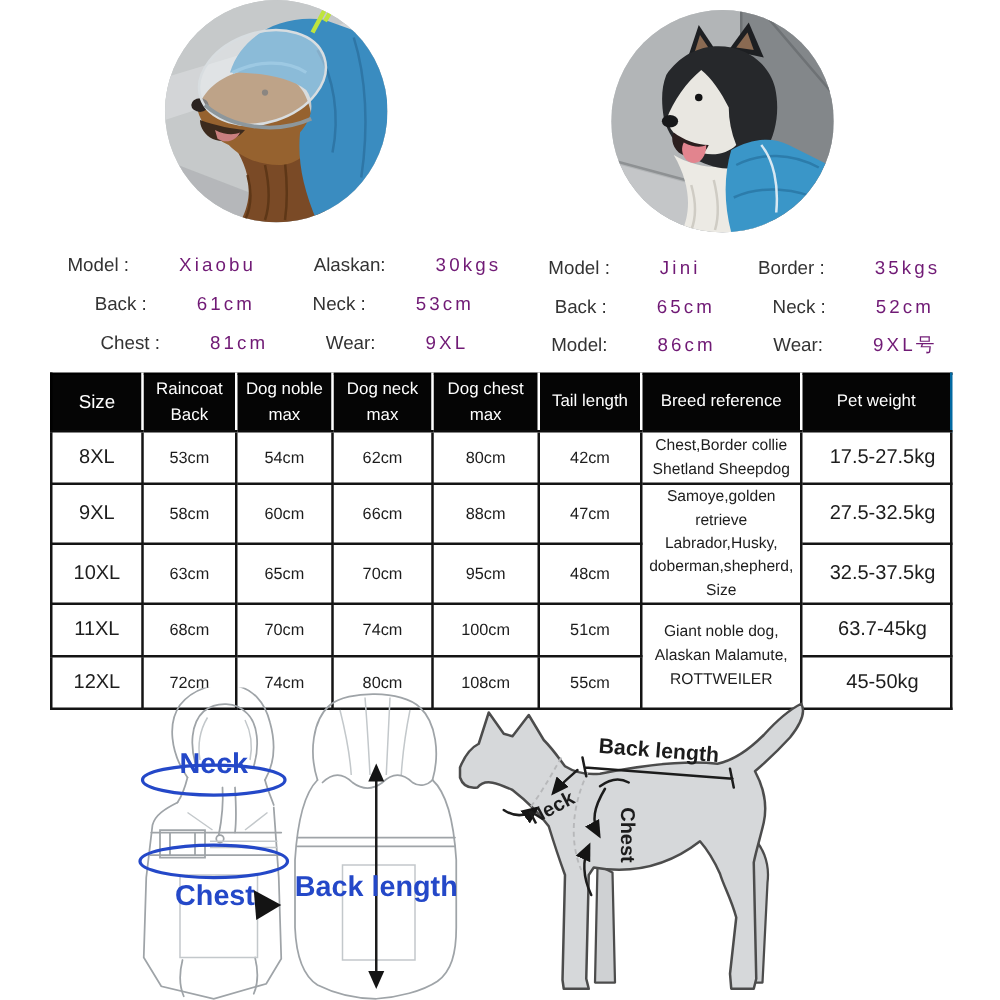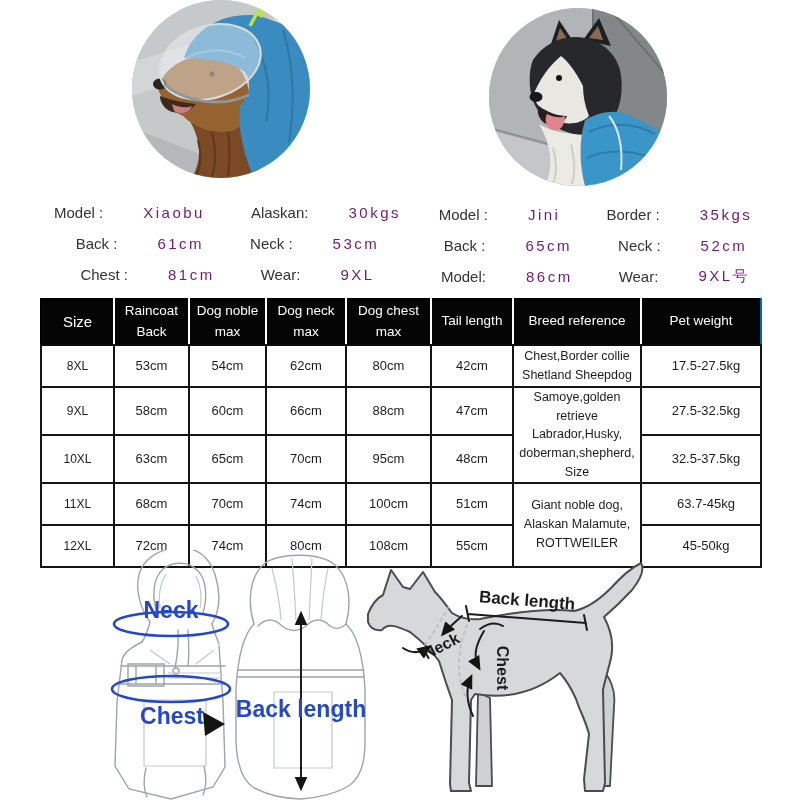--- a/index.html
+++ b/index.html
@@ -33,23 +33,23 @@
     background:#050505; color:#ffffff; font-weight:400; font-size:13.5px;
     border:2px solid #fff; border-top:2px solid #000; border-bottom:2px solid #0c0c0c;
     height:45px; padding:1px 2px; line-height:1.55;
   }
   .size-table th.first { border-left:2px solid #000; font-size:15px; }
   .size-table th.last  { border-right:2px solid #0369a1; }
   .size-table td {
     border:2px solid #141414; text-align:center; height:42px; padding:0 2px;
     background:#fff;
   }
-  .size-table td.size-cell { font-size:12px; }
+  .size-table td.size-cell { font-size:16px; }
   .size-table td.breed-cell { font-size:12.5px; line-height:1.5; }
-  .size-table td.weight-cell { font-size:13px;padding-left:12px; }
+  .size-table td.weight-cell { font-size:16px;padding-left:12px; }
 
   svg.guide { position:absolute; left:0; top:550px; width:800px; height:250px; }
   svg text { font-family:"Liberation Sans", sans-serif; }
   .blue-label { fill:#2448c8; font-size:23px; font-weight:bold; }
   .dog-label  { fill:#1c1c1c; font-weight:600; }
   .sketch { stroke:#9fa4a8; stroke-width:1.4; fill:none; stroke-linecap:round; }
   .sketch-light { stroke:#c3c8cb; stroke-width:1.2; fill:none; }
   .blue-ring { stroke:#2448c8; stroke-width:2.6; fill:none; }
   .ink { stroke:#1c1c1c; stroke-width:2; fill:none; stroke-linecap:round; }
   .dashed { stroke:#b7b8ba; stroke-width:1.5; fill:none; stroke-dasharray:4 3; }

